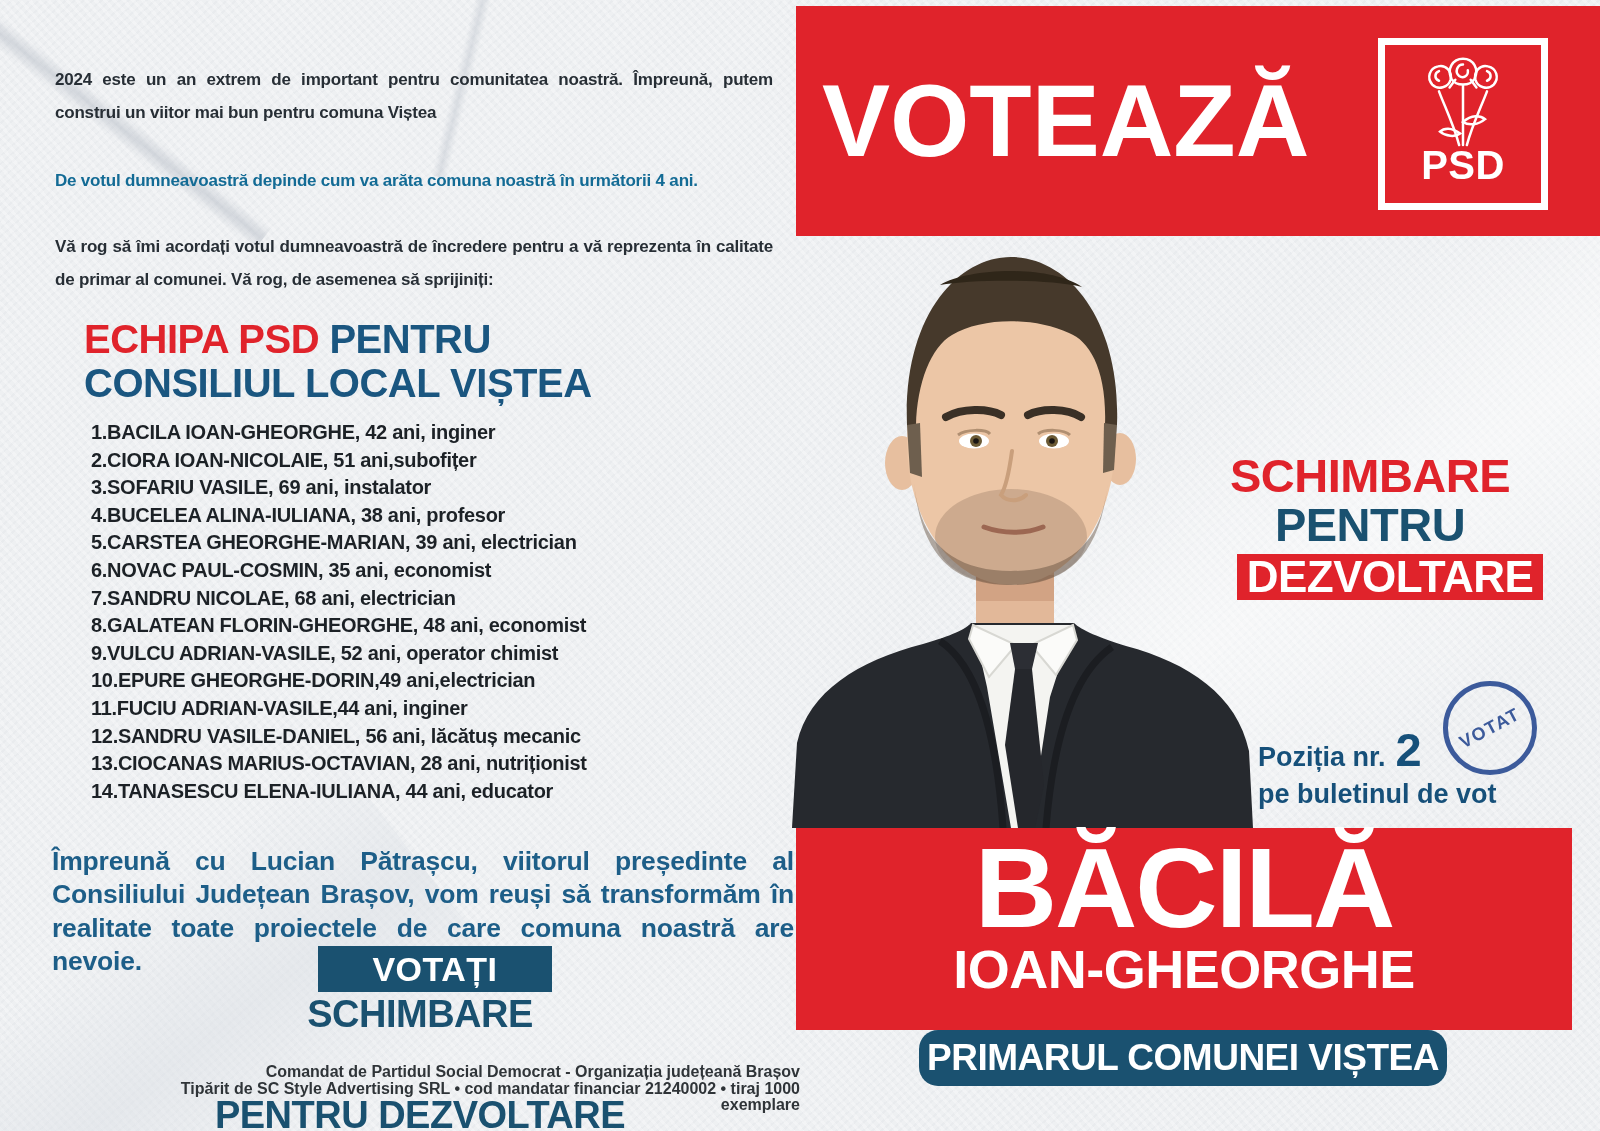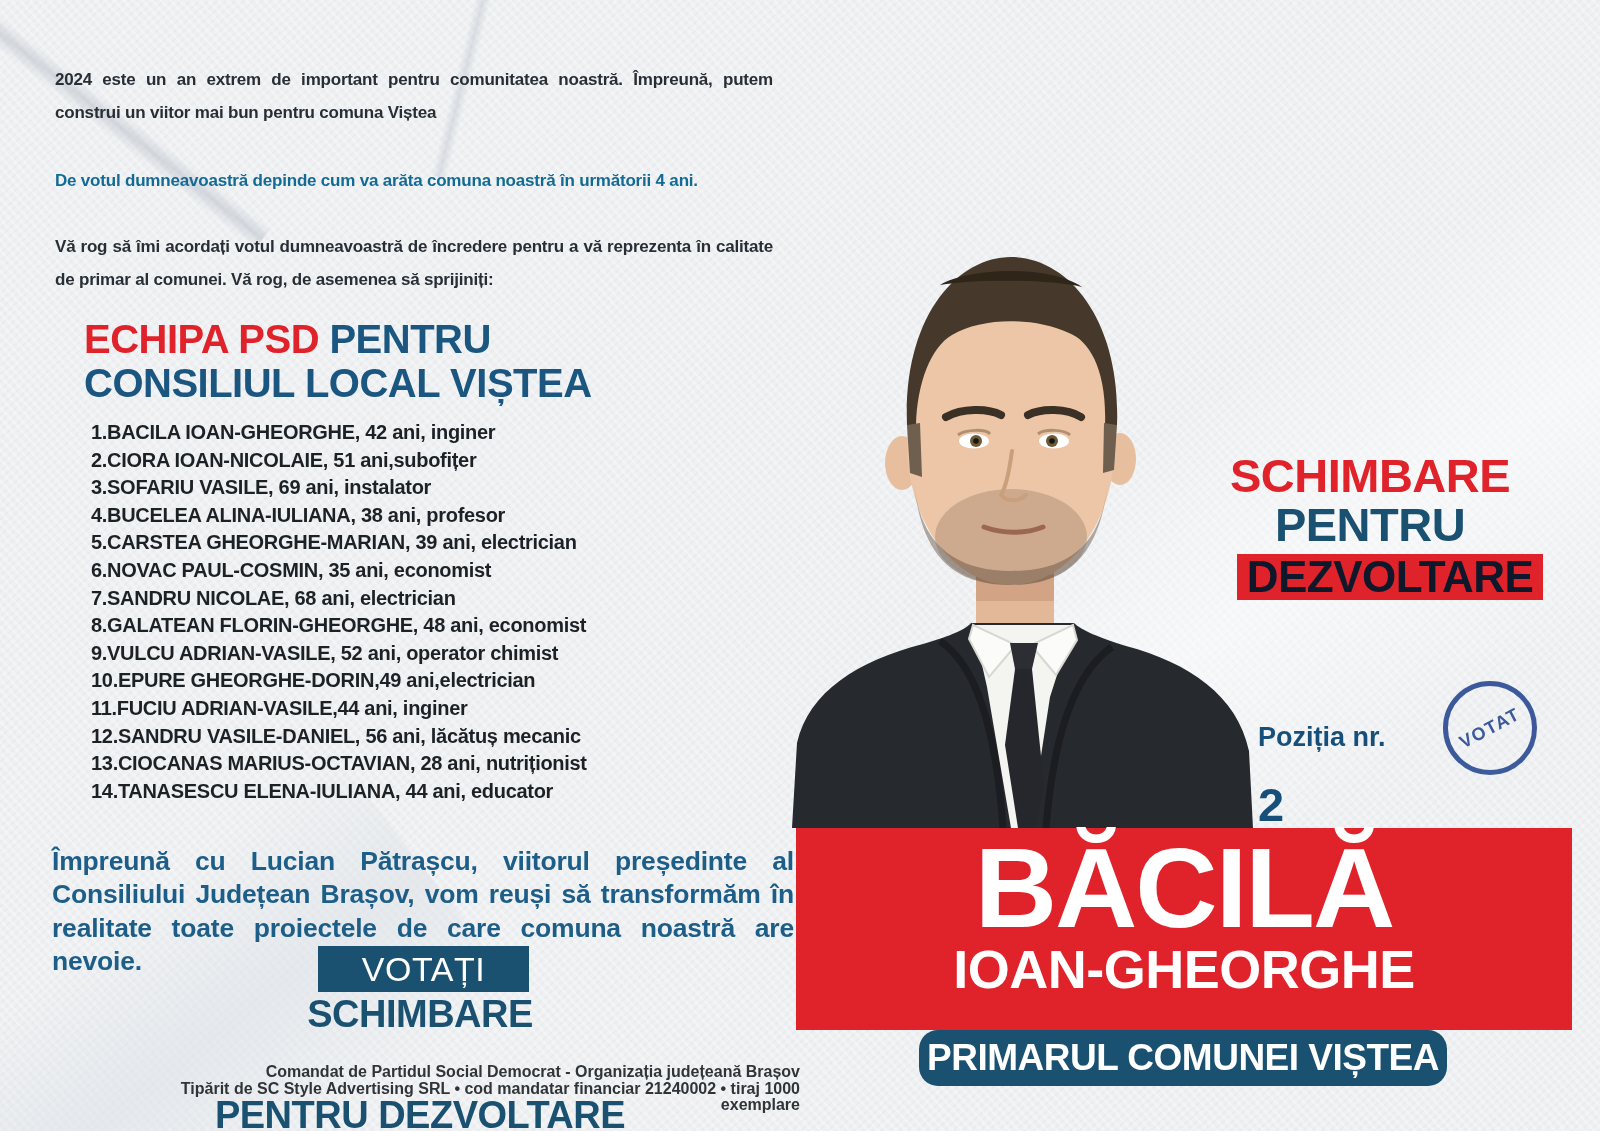--- a/index.html
+++ b/index.html
@@ -28,22 +28,22 @@
   .para-1{top:46px;}
   .para-2{top:147px;color:#136b95;}
   .para-3{top:213px;}
   .team-heading{position:absolute;left:84px;top:317px;font-weight:bold;font-size:40px;line-height:44px;
     color:#1a5680;letter-spacing:-0.5px;}
   .team-heading .red{color:#e0232b;}
   .team-heading .gap{margin-left:0.26em;}
   .candidate-list{position:absolute;left:87px;top:415px;margin:4px;padding:0;list-style:none;
     font-weight:bold;font-size:20px;line-height:27.6px;color:#1c2126;letter-spacing:-0.3px;}
   .para-4{top:818px;left:52px;width:742px;font-size:26.5px;line-height:33.5px;color:#1d5e88;}
-  .cta-votati{position:absolute;left:318px;top:946px;width:211px;height:46px;background:#1a5170;
-    color:#ffffff;font-weight:normal;font-size:34px;line-height:46px;text-align:center;letter-spacing:0.5px;}
+  .cta-votati{position:absolute;left:318px;top:946px;width:234px;height:46px;background:#1a5170;
+    color:#ffffff;font-weight:bold;font-size:34px;line-height:46px;text-align:center;letter-spacing:0.5px;}
   .cta-line{position:absolute;left:160px;width:520px;text-align:center;font-weight:bold;font-size:38px;
     color:#1a5170;letter-spacing:-0.5px;}
   .cta-line-2{top:993px;}
   .cta-line-3{top:1094px;}
   .fineprint{position:absolute;left:180px;top:1064px;width:620px;text-align:right;
     font-weight:bold;font-size:16px;line-height:16.5px;color:#2f3438;}
 
   
   .vote-banner{position:absolute;left:796px;top:6px;width:804px;height:230px;background:#e0232b;}
   .vote-banner .vote-word{position:absolute;left:26px;top:0;height:230px;line-height:230px;
@@ -51,25 +51,25 @@
   .psd-box{position:absolute;left:582px;top:32px;width:156px;height:158px;border:7px solid #ffffff;
     display:flex;flex-direction:column;align-items:center;justify-content:flex-start;}
   .psd-box svg{margin-top:6px;}
   .psd-box .psd-word{color:#ffffff;font-weight:bold;font-size:40px;letter-spacing:0.5px;margin-top:-4px;}
 
   .photo{position:absolute;left:790px;top:245px;width:465px;height:583px;}
 
   .slogan{position:absolute;left:1170px;top:452px;width:400px;text-align:center;font-weight:bold;}
   .slogan .l1{font-size:47px;color:#e0232b;letter-spacing:-0.5px;line-height:48px;}
   .slogan .l2{font-size:47px;color:#1a5170;letter-spacing:-0.5px;line-height:46px;margin-top:2px;}
-  .slogan .l3{display:inline-block;margin-top:6px;background:#e0232b;color:#0f172a;
+  .slogan .l3{display:inline-block;margin-top:6px;background:#e0232b;color:#ffffff;
     font-size:44px;line-height:46px;padding:0 10px;letter-spacing:-0.5px;margin-left:40px;}
 
   .position-note{position:absolute;left:1258px;top:722px;color:#16507a;font-weight:bold;}
-  .position-note .row{display:flex;align-items:baseline;gap:24px;flex-direction:column;}
+  .position-note .row{display:flex;align-items:baseline;gap:10px;}
   .position-note .lbl{font-size:27px;}
   .position-note .num{font-size:47px;}
   .position-note .line2{font-size:27px;margin-top:2px;}
 
   .stamp{position:absolute;left:1443px;top:681px;width:84px;height:84px;border:5px solid #2d4e94;
     border-radius:50%;opacity:0.92;display:flex;align-items:center;justify-content:center;}
   .stamp span{display:block;transform:rotate(-28deg);color:#2d4e94;font-weight:bold;
     font-size:18px;letter-spacing:1.5px;}
 
   .name-banner{position:absolute;left:796px;top:828px;width:776px;height:202px;background:#e0232b;
@@ -119,20 +119,47 @@
 
   <div class="cta-votati">VOTAȚI</div>
   <div class="cta-line cta-line-2">SCHIMBARE</div>
   <div class="cta-line cta-line-3">PENTRU DEZVOLTARE</div>
 
   <div class="fineprint">
     <div>Comandat de Partidul Social Democrat - Organizația județeană Brașov</div>
     <div>Tipărit de SC Style Advertising SRL • cod mandatar financiar 21240002 • tiraj 1000 exemplare</div>
   </div>
 
+  <div class="vote-banner">
+    <div class="vote-word">VOTEAZĂ</div>
+    <div class="psd-box">
+      <svg width="96" height="96" viewBox="0 0 100 100">
+        <g fill="none" stroke="#ffffff" stroke-width="2.6" stroke-linecap="round">
+
+          <path d="M50,98 C50,78 50,56 50,36"></path>
+          <path d="M46,98 C40,76 31,58 25,42"></path>
+          <path d="M54,98 C60,76 69,58 75,42"></path>
+
+          <path d="M50,74 C59,66 68,67 73,71 C66,77 56,78 50,74 Z"></path>
+          <path d="M47,86 C38,79 30,80 26,84 C32,89 42,90 47,86 Z"></path>
+
+          <path d="M50,8 C39,8 33,19 38,29 C43,37 57,37 62,29 C67,19 61,8 50,8 Z"></path>
+          <path d="M50,14 C44,14 41,22 46,26 C50,29 56,26 55,20"></path>
+          <path d="M42,30 L36,38 M58,30 L64,38"></path>
+
+          <path d="M24,16 C15,18 12,28 18,35 C24,41 35,38 37,30 C39,21 32,14 24,16 Z"></path>
+          <path d="M25,21 C20,23 20,29 25,31"></path>
+
+          <path d="M76,16 C85,18 88,28 82,35 C76,41 65,38 63,30 C61,21 68,14 76,16 Z"></path>
+          <path d="M75,21 C80,23 80,29 75,31"></path>
+        </g>
+      </svg>
+      <div class="psd-word">PSD</div>
+    </div>
+  </div>
 
   <svg class="photo" viewBox="0 0 465 583">
 
     <rect x="186" y="300" width="78" height="80" fill="#e2b röd99"></rect>
     <rect x="186" y="300" width="78" height="80" fill="#e2b899"></rect>
     <rect x="186" y="330" width="78" height="26" fill="#d2a384"></rect>
 
     <path d="M2,583 L7,498 C19,446 68,416 133,399 C161,391 176,384 181,378 L284,378 C291,385 310,393 336,401 C399,418 447,450 459,506 L463,583 Z" fill="#26292e"></path>
 
     <path d="M183,380 L283,380 L260,452 L240,583 L221,583 L197,442 Z" fill="#f4f4f1"></path>

